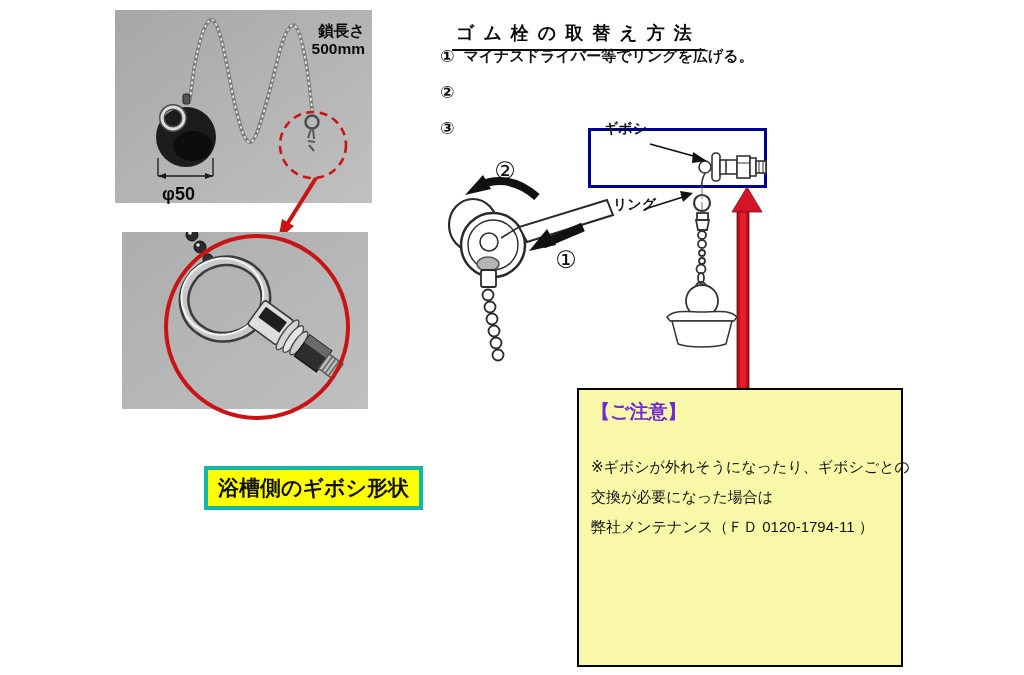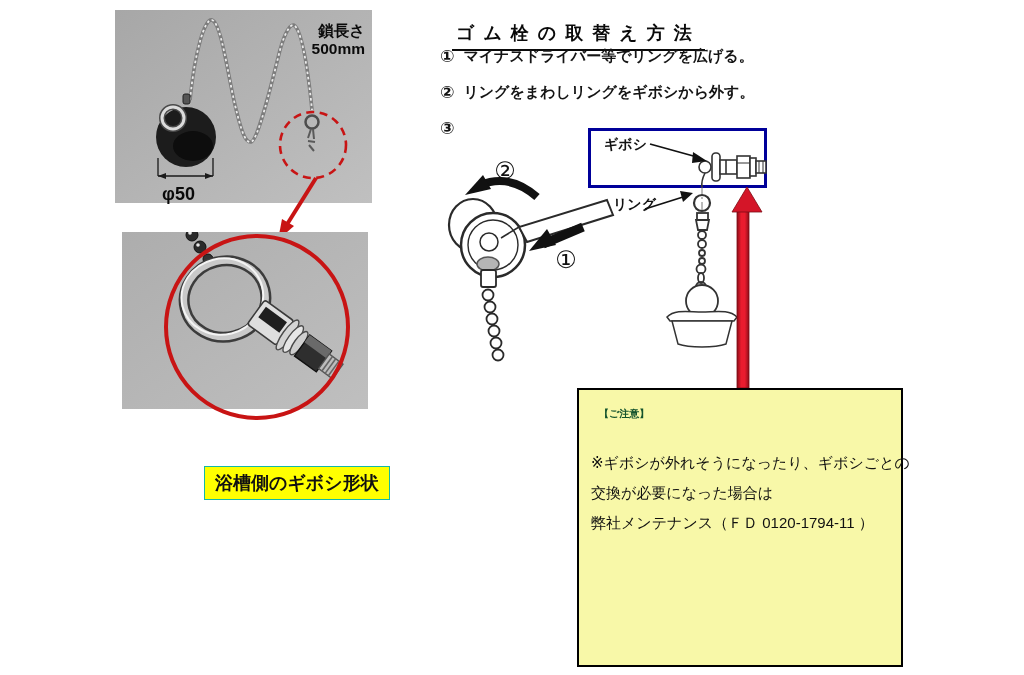--- a/index.html
+++ b/index.html
@@ -29,23 +29,23 @@
     left:440px;
     font-size:15px;font-weight:600;color:#141414;
     white-space:nowrap;
     display:flex;align-items:center;gap:9px;
   }
   .step .marker{font-size:17px;font-weight:600;}
   
   .caption-yellow{
     left:204px;top:466px;
     background:#ffff00;
-    border:1px solid #14b8a6;
+    border:4px solid #14b8a6;
     color:#111;
-    font-size:18px;font-weight:600;
+    font-size:21px;font-weight:600;
     padding:4px 10px;
     white-space:nowrap;
   }
   
   .blue-box{
     left:588px;top:128px;width:179px;height:60px;
     border:3px solid #000099;
     box-sizing:border-box;
     background:transparent;
   }
@@ -54,21 +54,21 @@
   }
   
   .notice-box{
     left:577px;top:388px;width:326px;height:279px;
     box-sizing:border-box;
     background:#f8f8a8;
     border:2px solid #000;
     padding:9px 12px;
   }
   .notice-heading{
-    color:#14532d;font-size:10px;font-weight:bold;margin:8px;
+    color:#6d28d9;font-size:19px;font-weight:bold;margin:0;
   }
   .notice-warning{
     color:#cc0000;font-size:15.5px;font-weight:bold;
     margin:31px 0 0 0;white-space:nowrap;
   }
   .notice-body{
     margin:27px 0 0 0;
     color:#111;font-size:15px;font-weight:normal;
     line-height:30px;white-space:nowrap;
   }
@@ -177,21 +177,20 @@
   <div class="abs caption-yellow">浴槽側のギボシ形状</div>
 
   <div class="abs doc-title">ゴム栓の取替え方法</div>
 
   <div class="abs step" style="top:46px">
     <span class="marker">①</span>
     <span>マイナスドライバー等でリングを広げる。</span>
   </div>
   <div class="abs step" style="top:82px">
     <span class="marker">②</span>
-    <span>リングをまわしリングをギボシから外す。</span>
   </div>
   <div class="abs step" style="top:118px">
     <span class="marker">③</span>
   </div>
 
   <svg class="abs" style="left:435px;top:145px" width="180" height="235" viewBox="0 0 180 235">
 
     <path d="M102,52 Q75,28 45,40" fill="none" stroke="#111" stroke-width="8"></path>
     <polygon points="30,50 48,30 56,44" fill="#111"></polygon>
     <text x="70" y="34" font-size="24" text-anchor="middle" fill="#111">②</text>
@@ -264,21 +263,21 @@
       <line x1="60" y1="84" x2="98" y2="72"></line>
       <polygon points="108,68 95,66 98,77" fill="#111" stroke="none"></polygon>
     </g>
 
     <g>
       <rect x="152" y="84" width="12" height="179" fill="url(#redArrow)" stroke="#7c0b14" stroke-width="0.8"></rect>
       <polygon points="147,87 177,87 162,62" fill="#d41528" stroke="#7c0b14" stroke-width="0.8"></polygon>
     </g>
   </svg>
 
-  <div class="abs diagram-label" style="left:604px;top:136px">ギボシ</div>
+  <div class="abs diagram-label" style="left:604px;top:120px">ギボシ</div>
   <div class="abs diagram-label" style="left:613px;top:196px">リング</div>
 
   <div class="abs notice-box">
     <p class="notice-heading">【ご注意】</p>
     <div class="notice-body">
       <div>※ギボシが外れそうになったり、ギボシごとの</div>
       <div>交換が必要になった場合は</div>
       <div>弊社メンテナンス（ＦＤ 0120-1794-11 ）</div>
     </div>
   </div>

